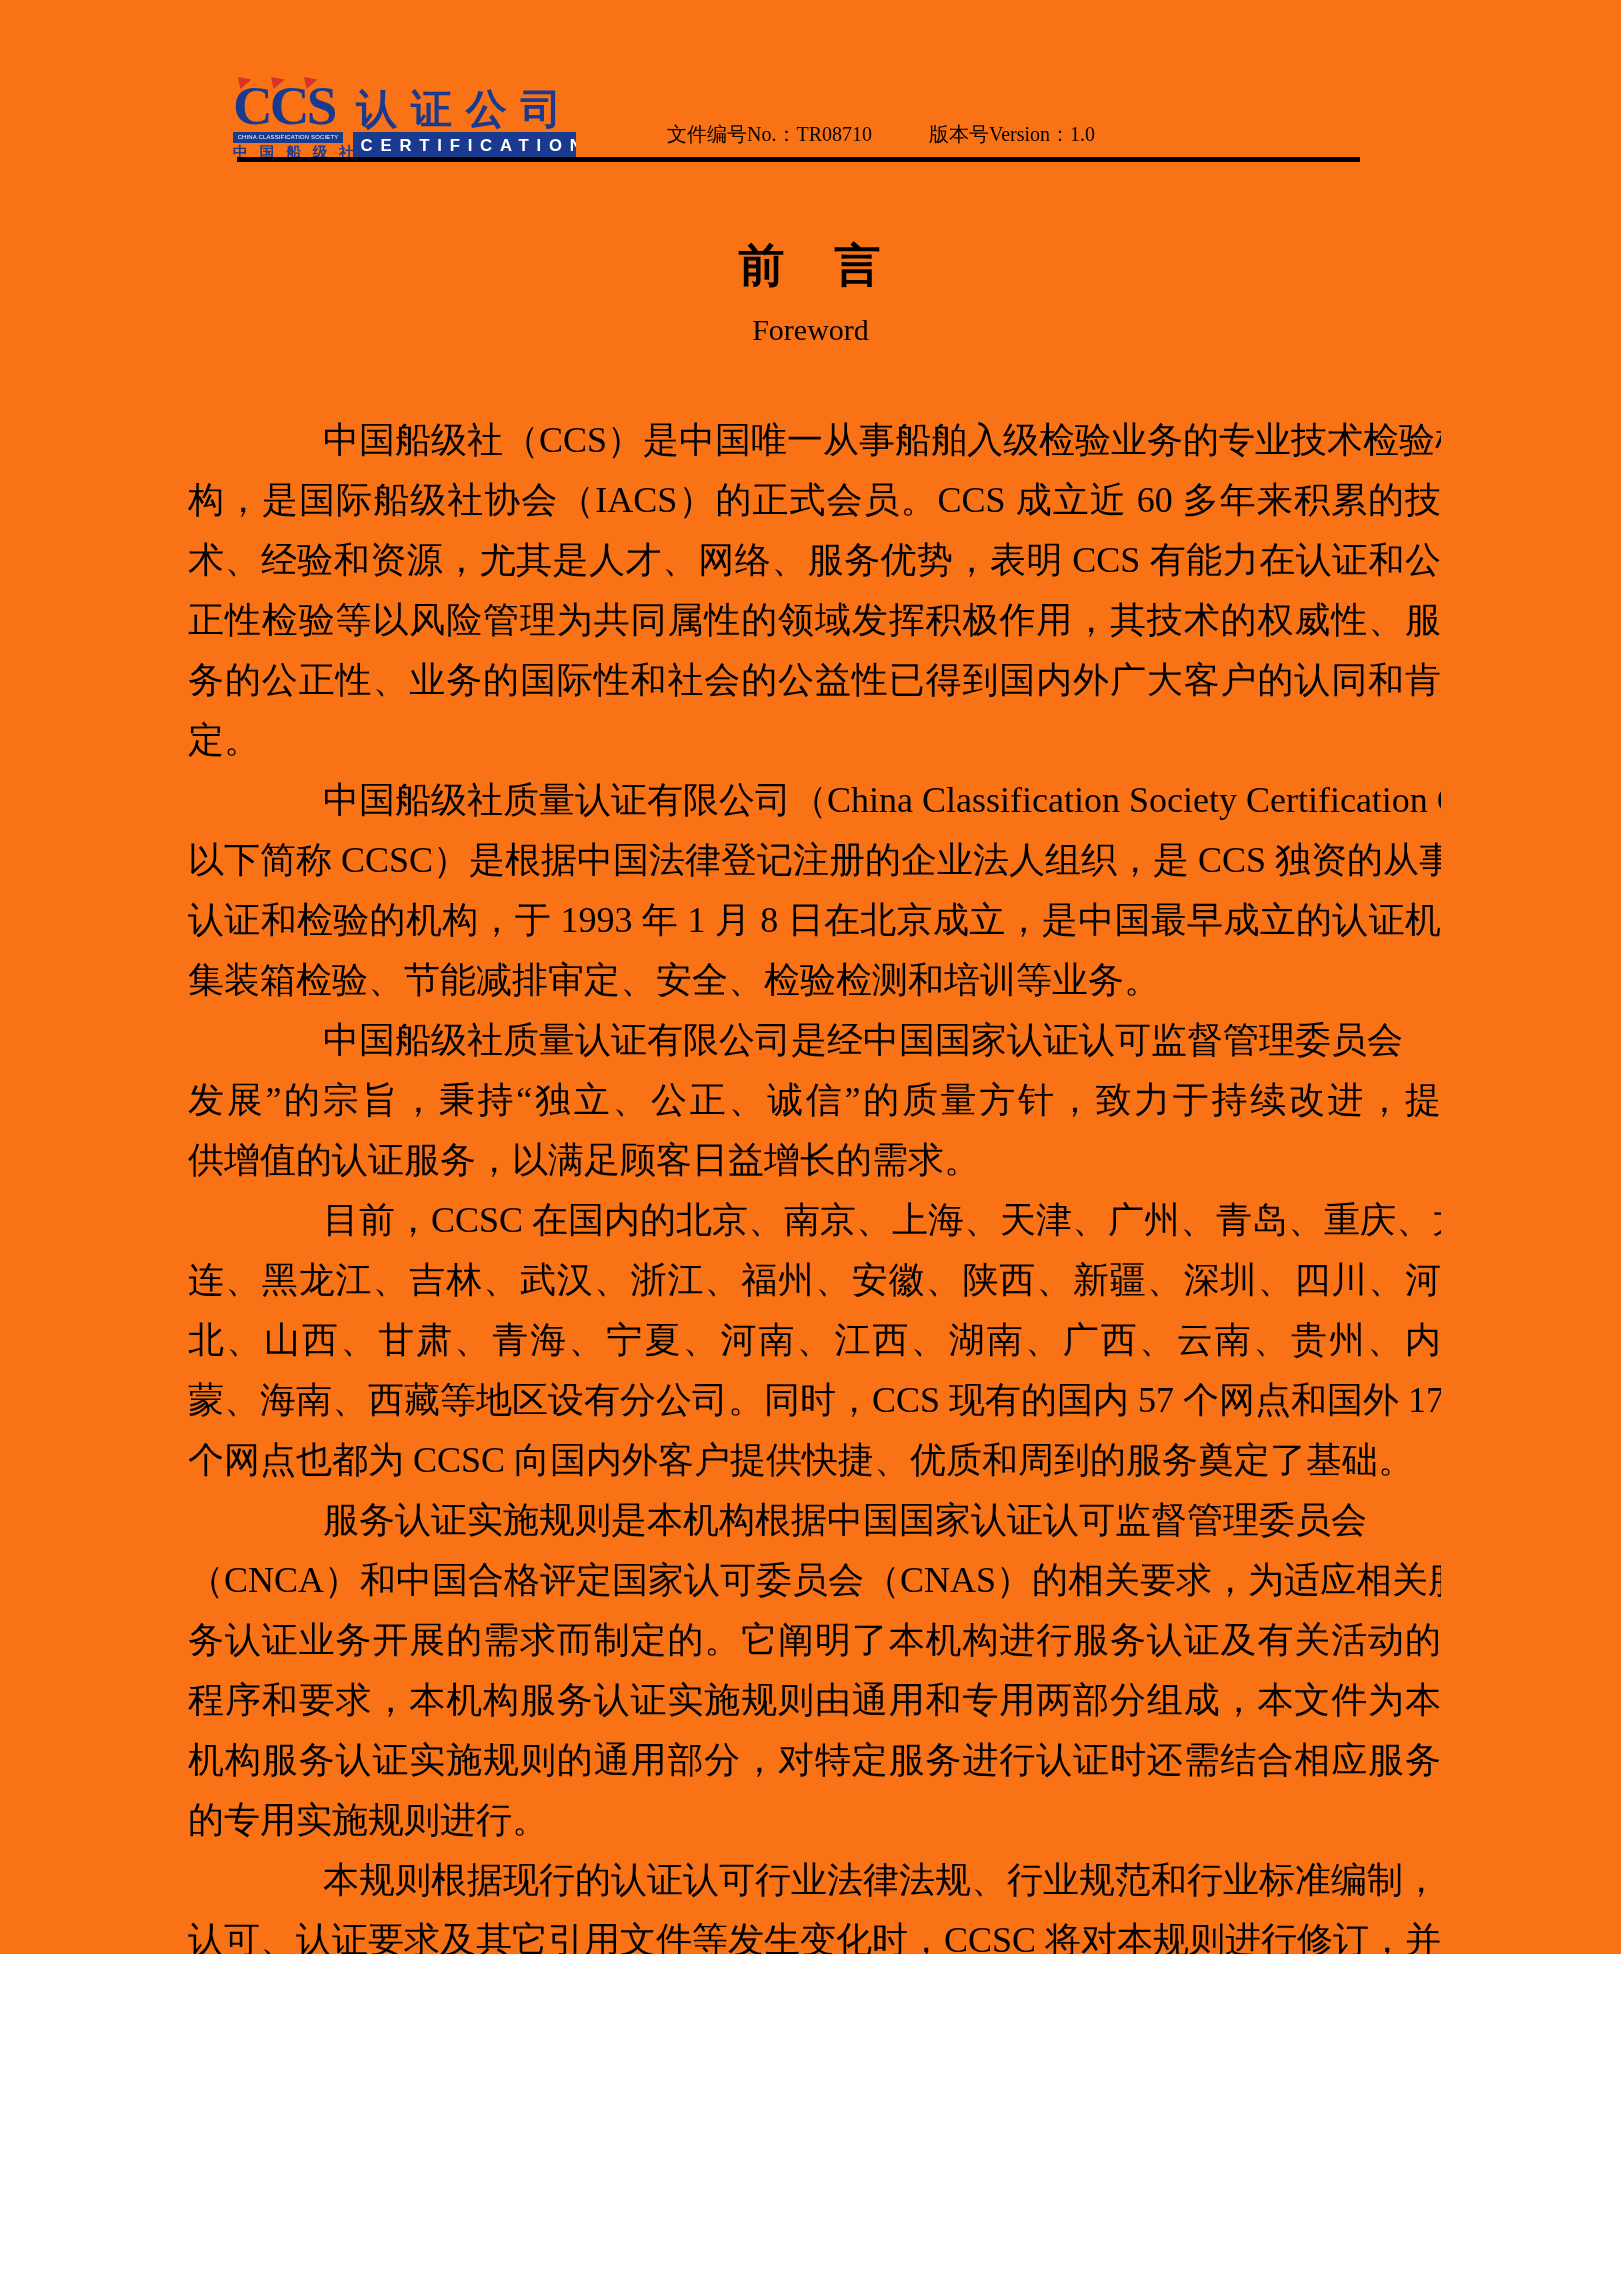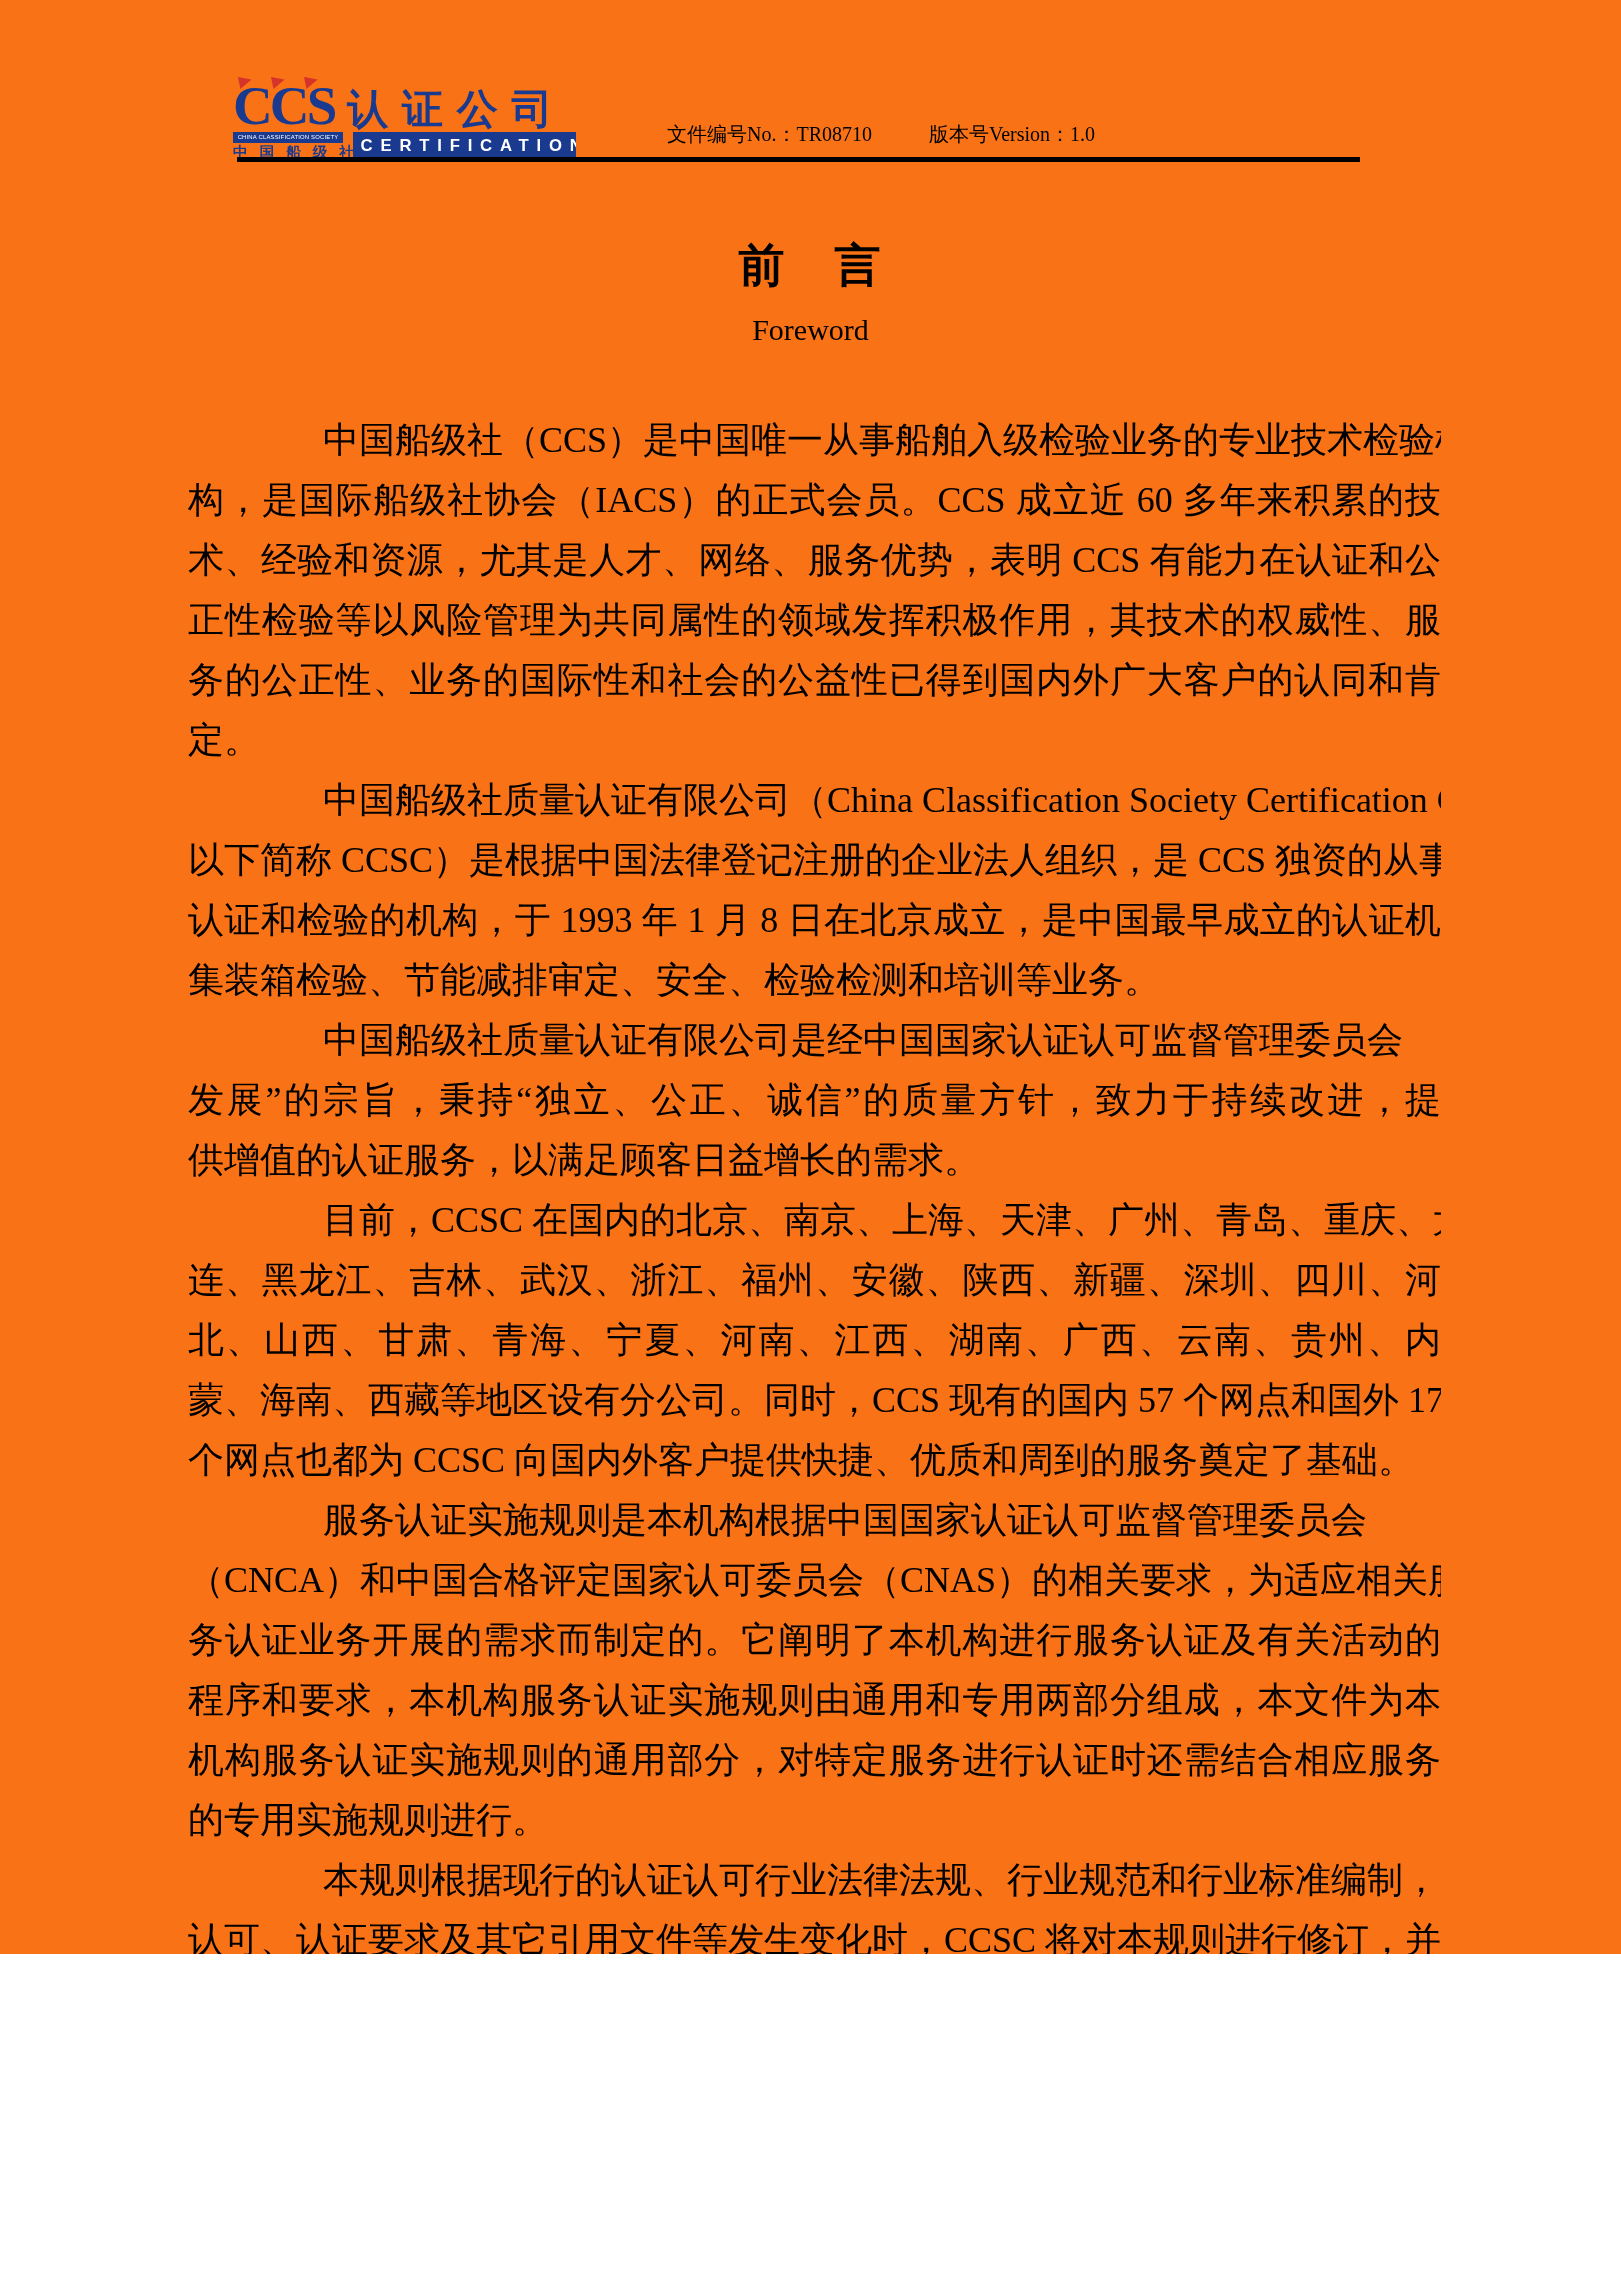--- a/index.html
+++ b/index.html
@@ -38,21 +38,21 @@
     clip-path:polygon(0 0,100% 20%,18% 100%);
   }
   .ccs-flag.f1{left:4.9px;}
   .ccs-flag.f2{left:38px;}
   .ccs-flag.f3{left:71px;}
   .logo-cn-name{
     font-family:"Liberation Sans","DejaVu Sans",sans-serif;
     font-weight:bold;
     font-size:41px;line-height:39px;
     letter-spacing:13.7px;
-    margin-left:13px;
+    margin-left:22px;
     color:var(--brand-blue);
     white-space:nowrap;
   }
   .logo-row2{display:flex;margin-top:2.9px;align-items:flex-start;}
   .logo-left-col{width:110px;}
   .society-bar{
     background:var(--brand-blue);color:#ffffff;
     font-family:"Liberation Sans",sans-serif;
     font-size:5.9px;line-height:6.9px;letter-spacing:0.2px;
     text-align:center;padding:2px 0;

